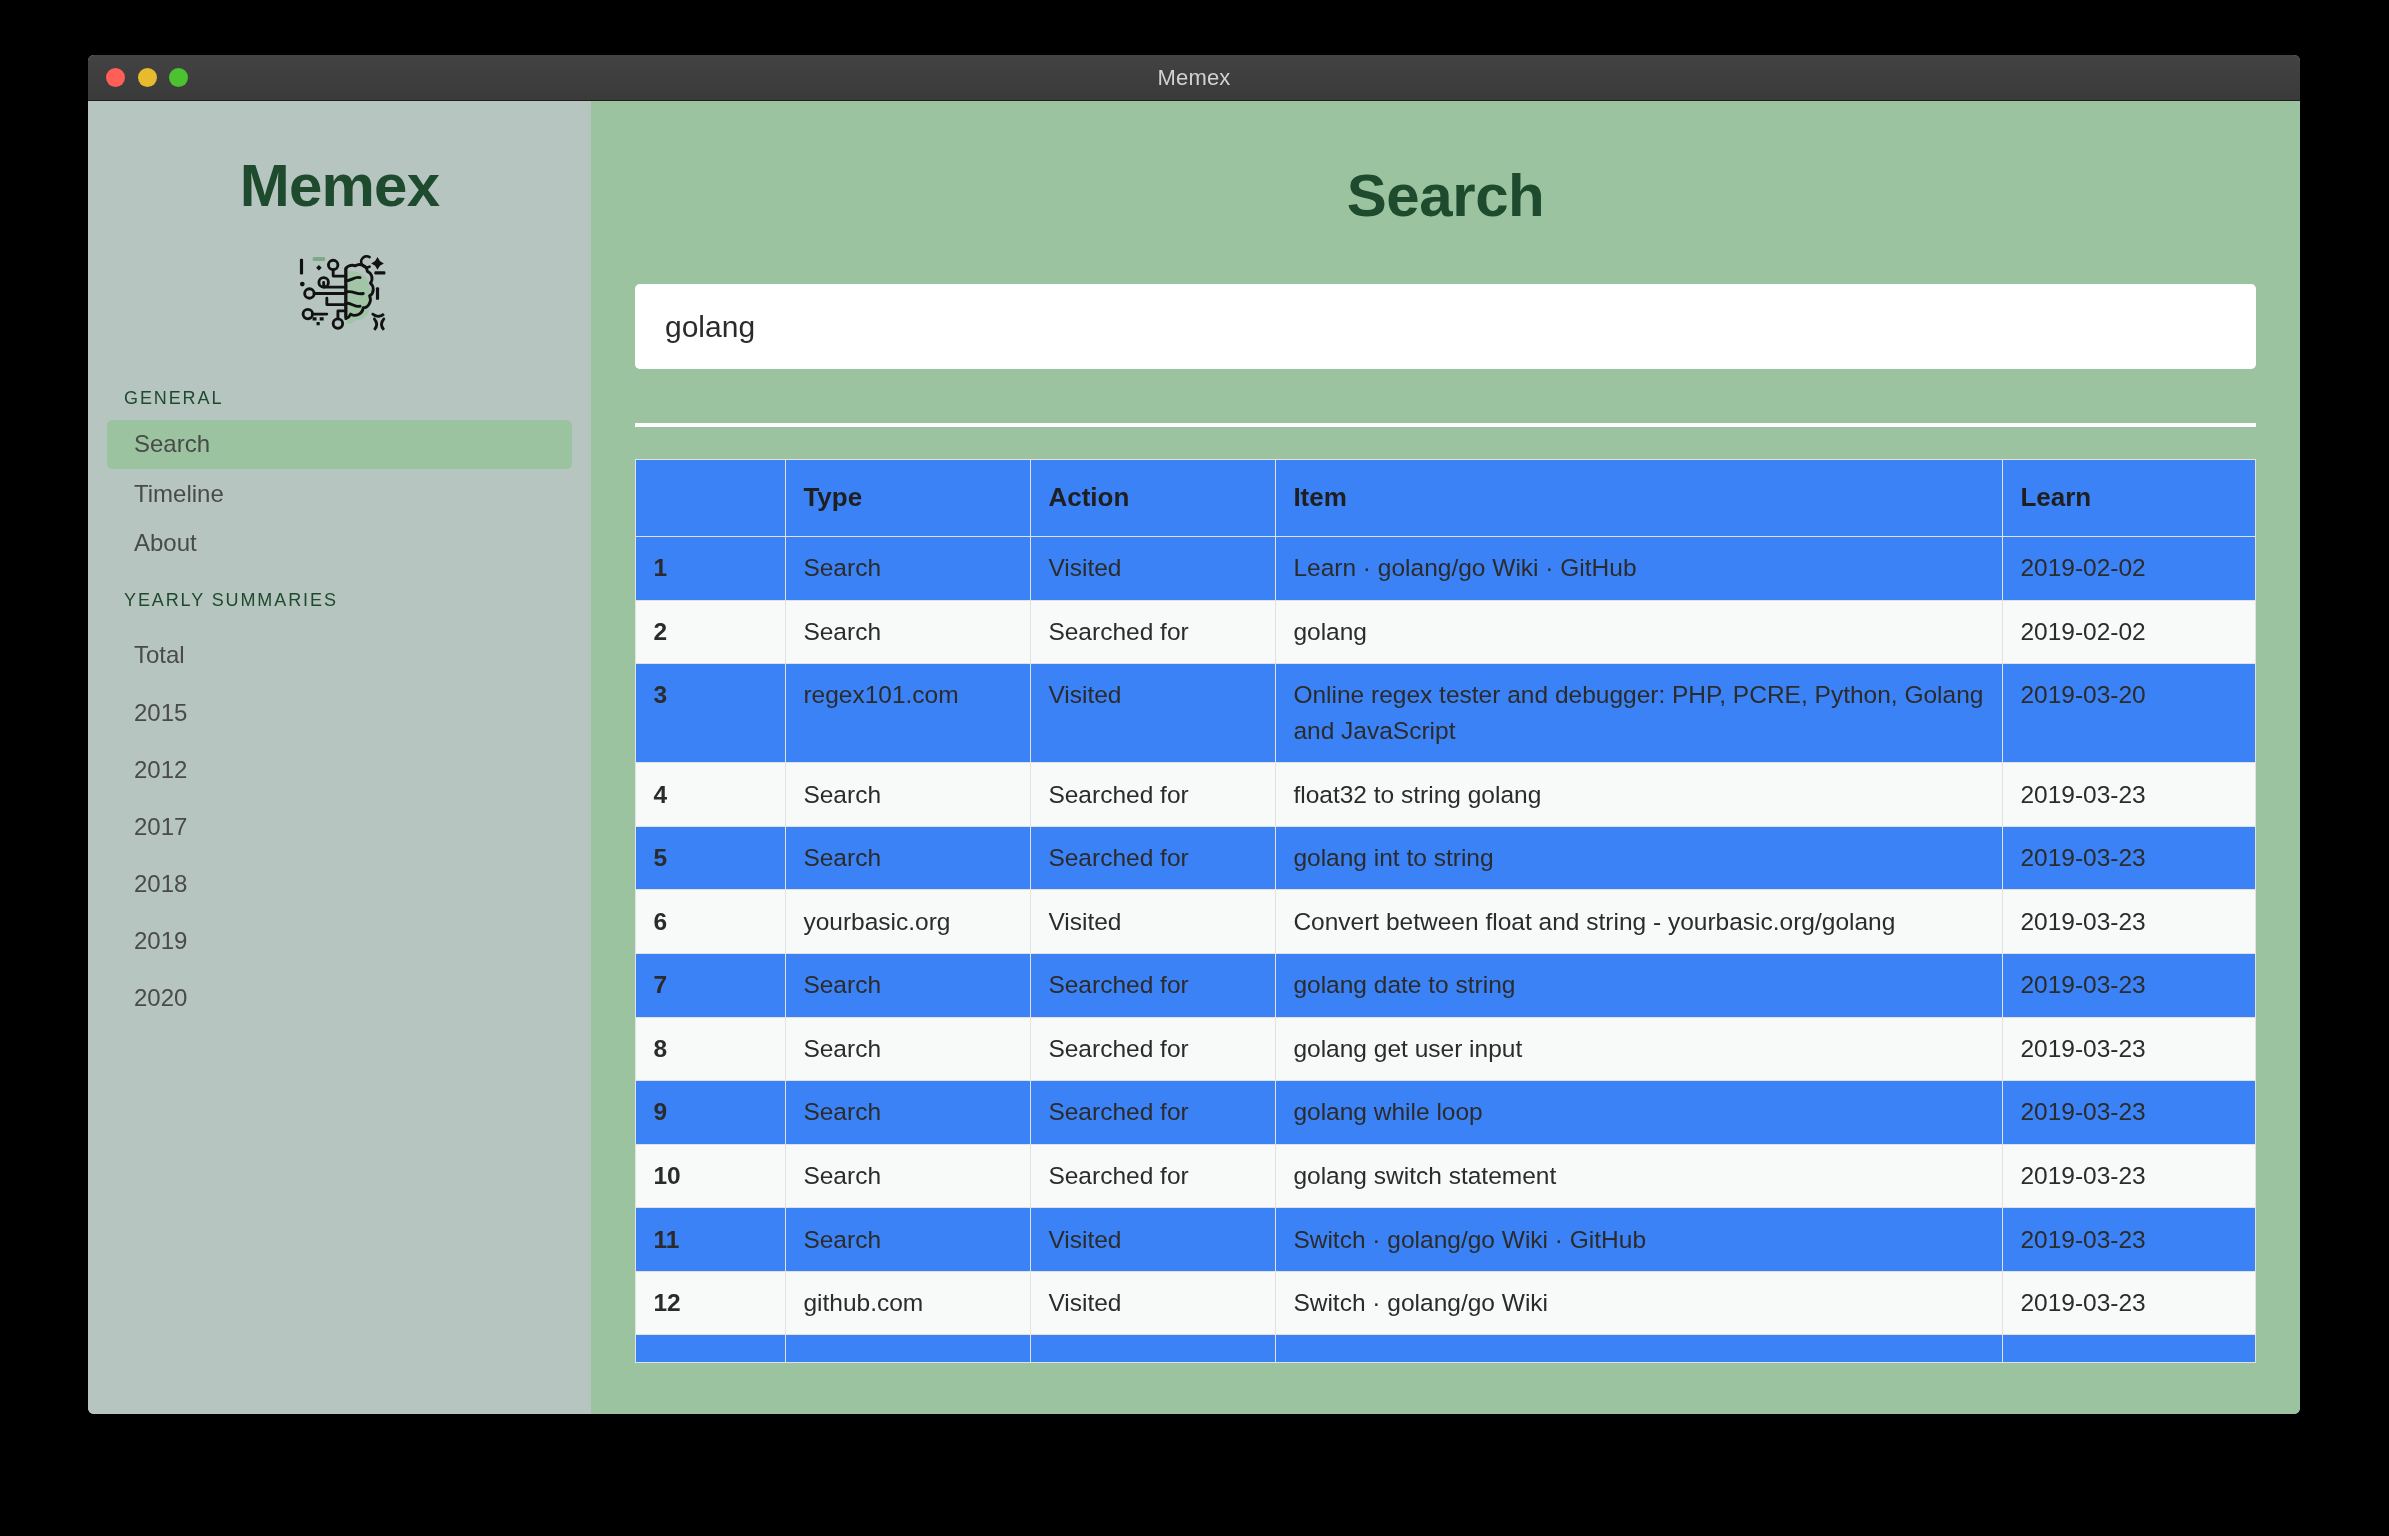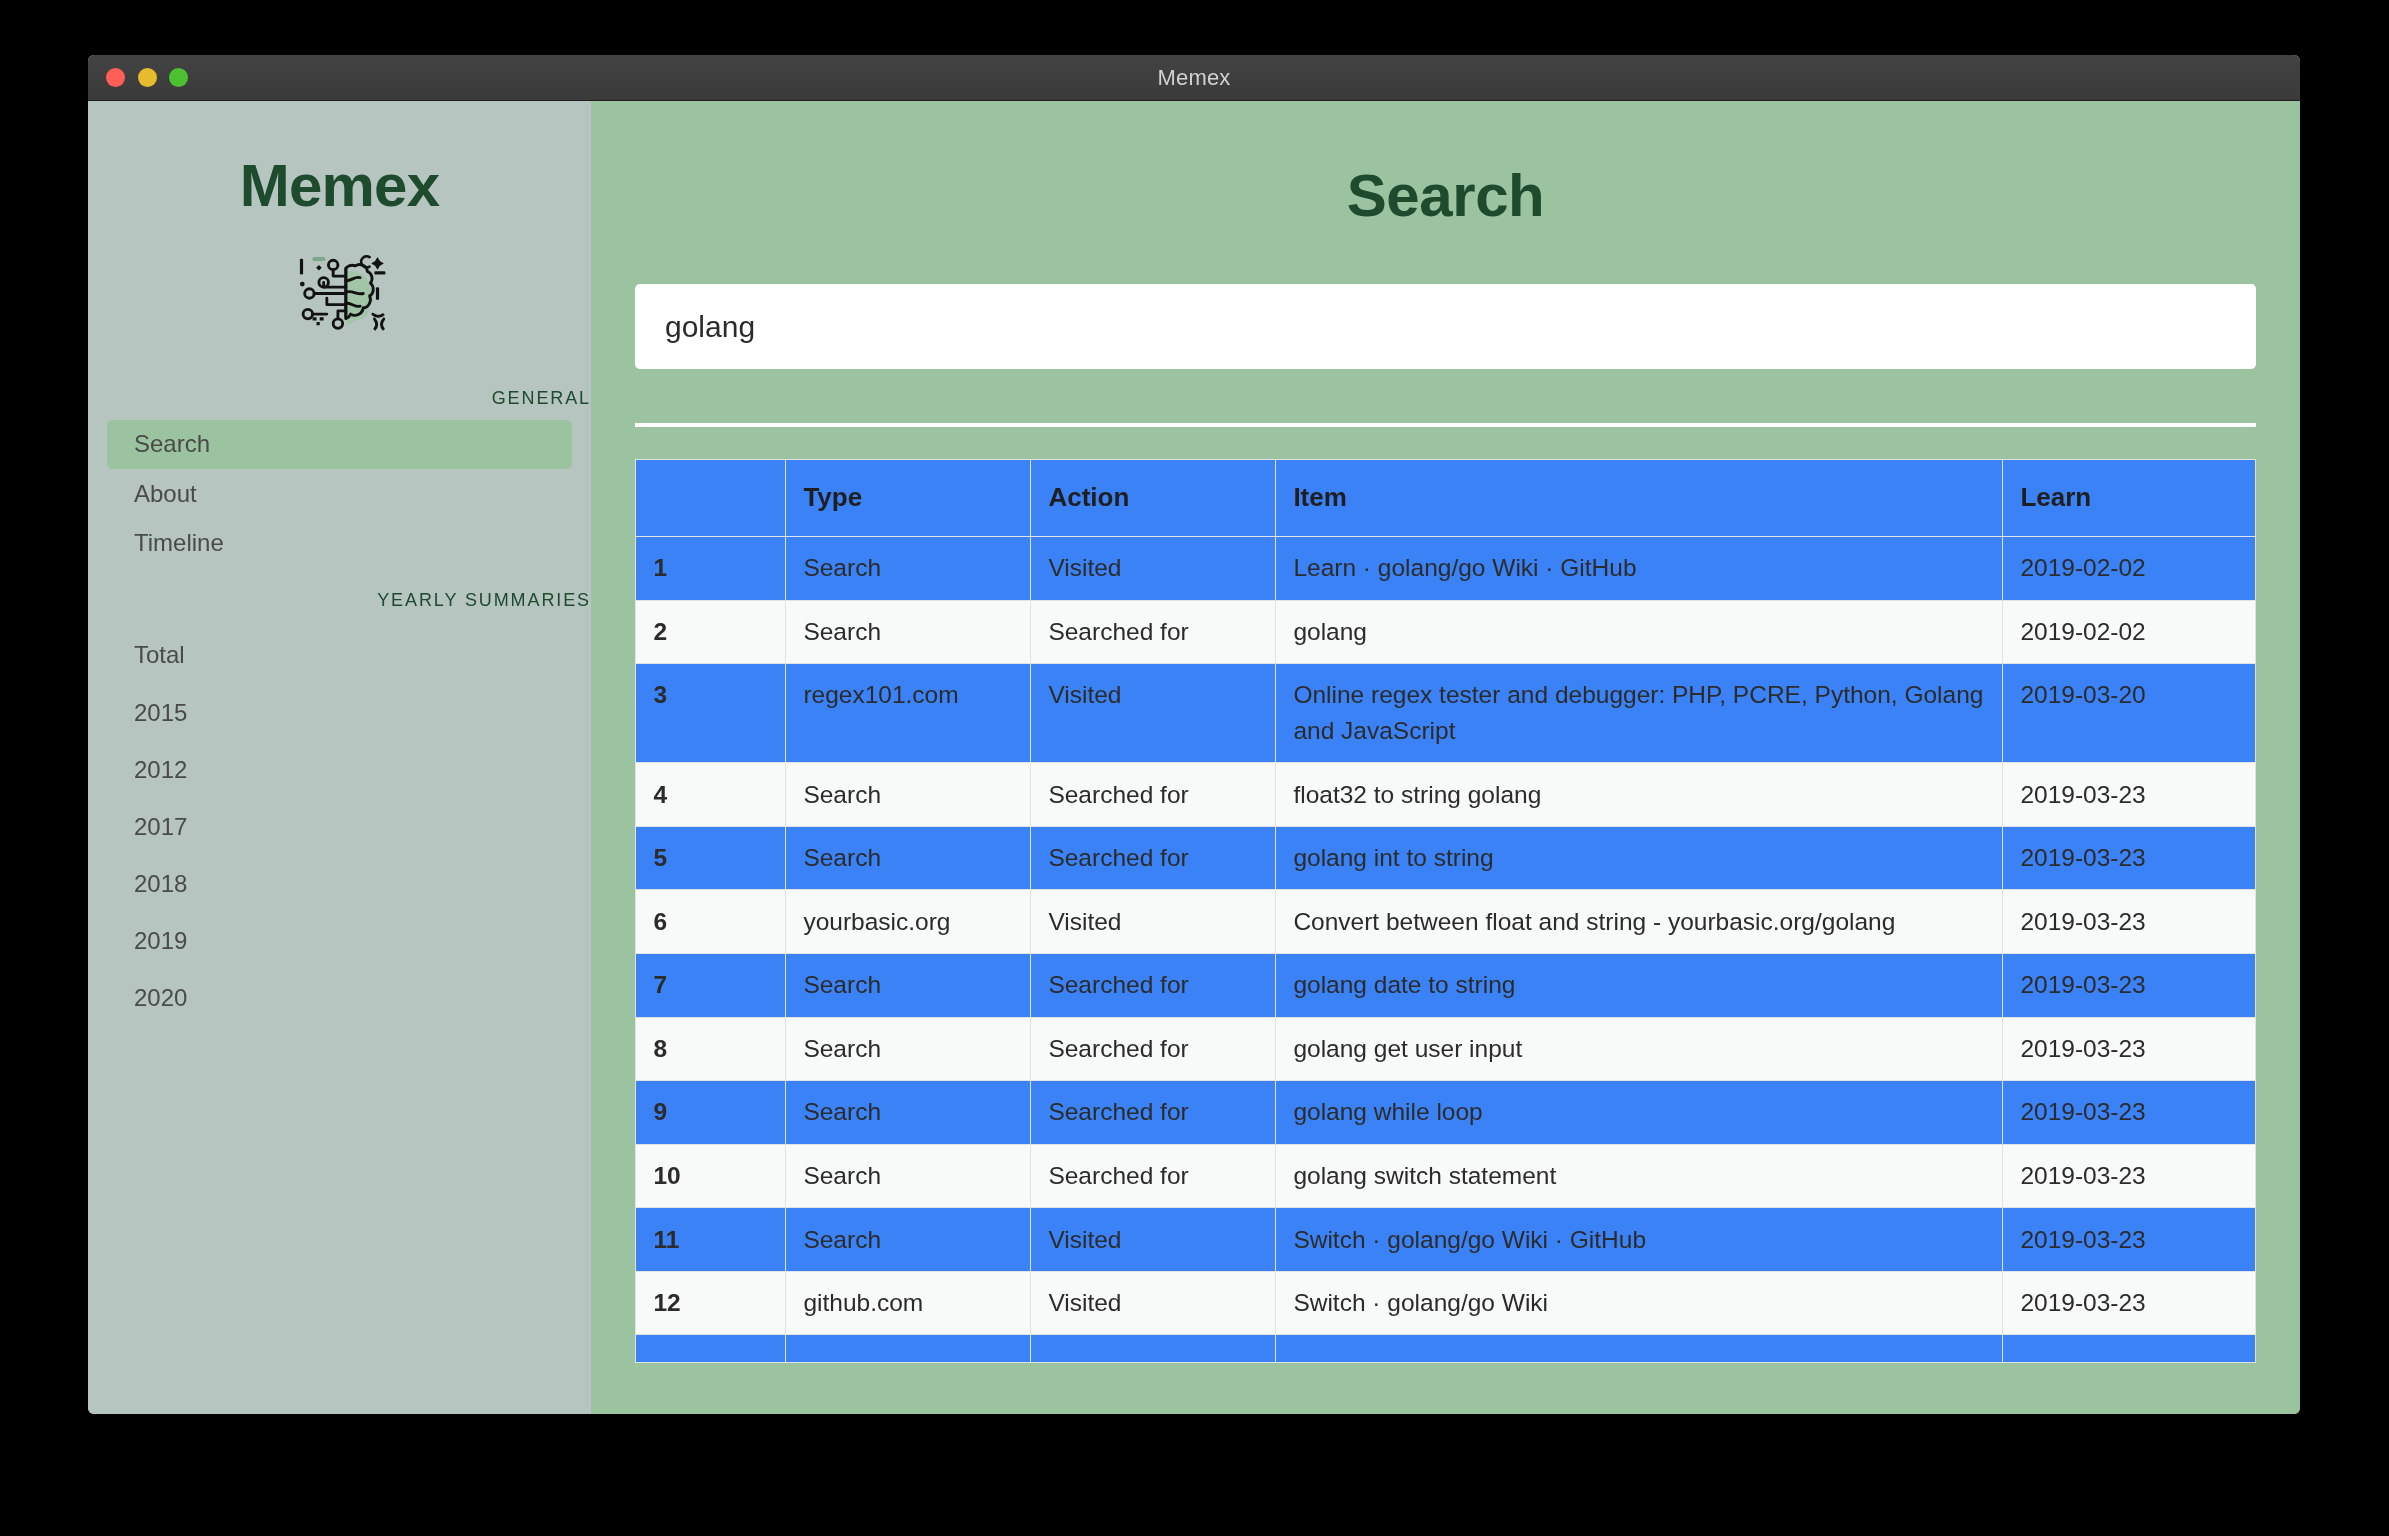--- a/index.html
+++ b/index.html
@@ -84,25 +84,24 @@
     display: flex;
     justify-content: center;
     margin-top: 30px;
   }
   #brand-logo { display: block; }
 
   .nav-heading {
     color: #1e4a2e;
     font-size: 18px;
     letter-spacing: 1.9px;
-    padding-left: 46px;
+    padding-left: 36px;
     margin-top: 47px;
     margin-bottom: 11px;
     text-transform: uppercase;
-    text-align: right;
   }
   #nav-heading-yearly { margin-top: 22px; margin-bottom: 16px; }
 
   .nav-list { list-style: none; padding: 0 19px; }
 
   .nav-item {
     font-size: 24px;
     color: #4a4a4a;
     padding: 10.3px 27px;
     border-radius: 5.5px;
@@ -271,22 +270,22 @@
             <path d="M102 86 q8 6 14 0 q-8 6 -14 0"></path>
             <path d="M104 92 q6 8 0 14 q6 -8 0 -14"></path>
             <path d="M116 92 q-6 8 0 14 q-6 -8 0 -14"></path>
           </g>
         </svg>
       </div>
 
       <div class="nav-heading">GENERAL</div>
       <ul class="nav-list">
         <li class="nav-item active">Search</li>
+        <li class="nav-item">Timeline</li>
         <li class="nav-item">About</li>
-        <li class="nav-item">Timeline</li>
       </ul>
 
       <div class="nav-heading" id="nav-heading-yearly">YEARLY SUMMARIES</div>
       <ul class="nav-list">
         <li class="nav-item-year">Total</li>
         <li class="nav-item-year">2015</li>
         <li class="nav-item-year">2012</li>
         <li class="nav-item-year">2017</li>
         <li class="nav-item-year">2018</li>
         <li class="nav-item-year">2019</li>

